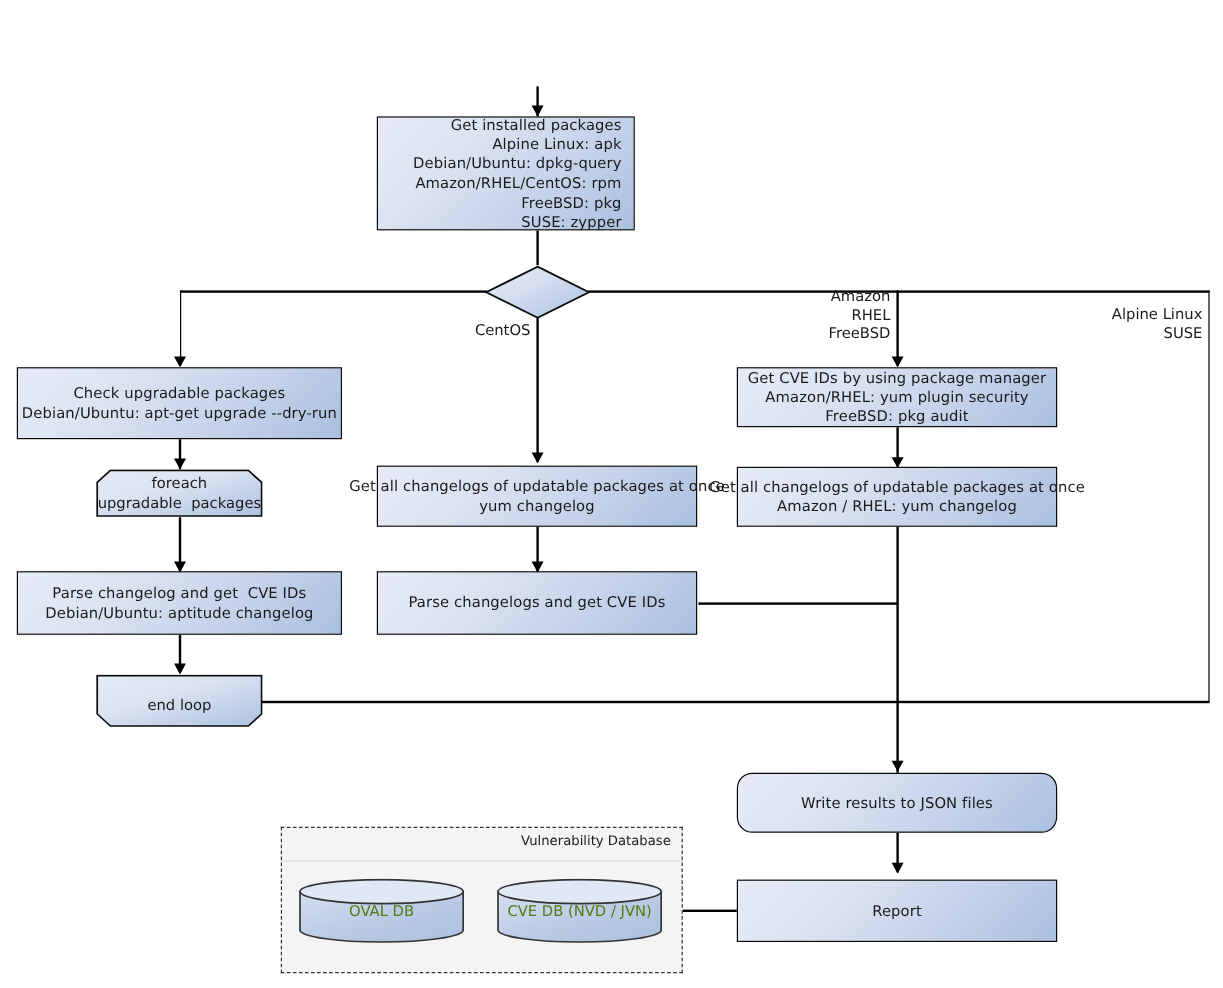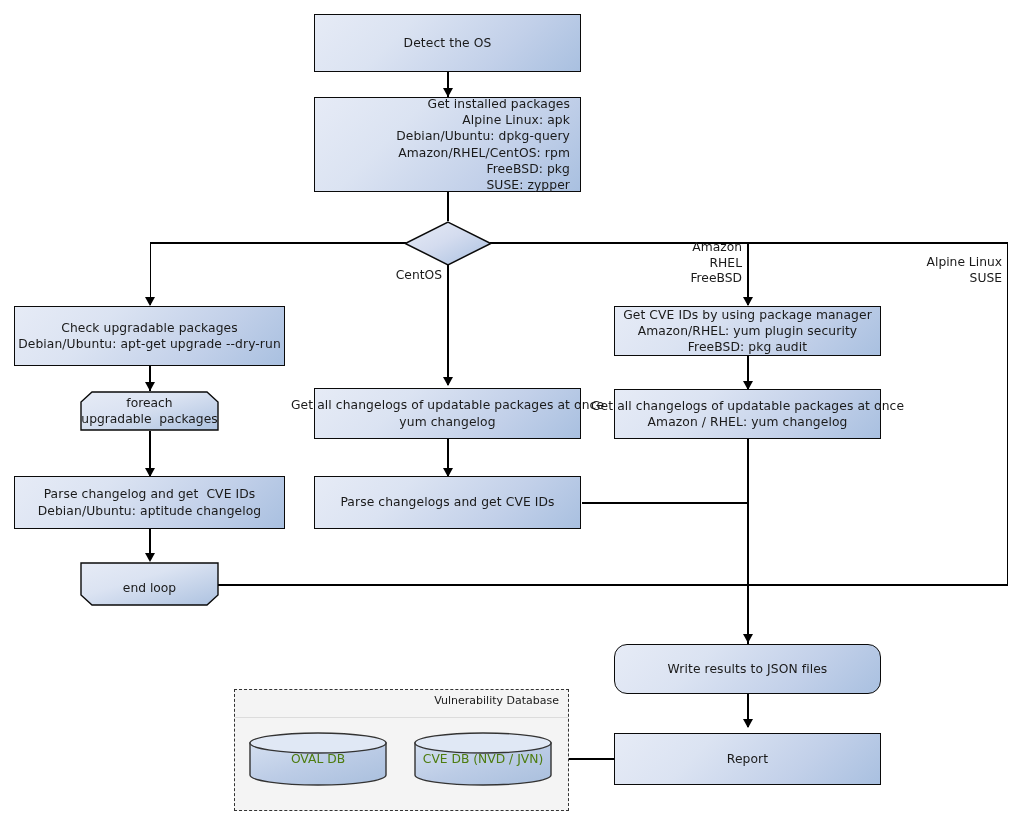--- a/index.html
+++ b/index.html
@@ -178,25 +178,22 @@
   <div class="ln v" style="left:747.3px; top:439px; height:205px;"></div>
   <div class="arrow" style="left:742.5px; top:634px;"></div>
 
   <div class="ln h" style="left:218px; top:584.3px; width:790px;"></div>
 
   <div class="ln v" style="left:747.3px; top:694px; height:33px;"></div>
   <div class="arrow" style="left:742.5px; top:719px;"></div>
 
   <div class="ln h" style="left:569px; top:758.3px; width:45px;"></div>
 
-  <div class="node" style="left:314px; top:14px; width:267px; height:58px;">
-    <span class="txt">Detect the OS</span>
-  </div>
-
-  <div class="node ralign" style="left:314px; top:97px; width:267px; height:95px; justify-content:flex-end; padding-right:10px;">
+
+  <div class="node ralign" style="left:314px; top:97px; width:215px; height:95px; justify-content:flex-end; padding-right:10px;">
     <span class="txt">Get installed packages
 Alpine Linux: apk
 Debian/Ubuntu: dpkg-query
 Amazon/RHEL/CentOS: rpm
 FreeBSD: pkg
 SUSE: zypper</span>
   </div>
 
   <div class="diamond" style="left:404px; top:221px; width:88px; height:45px;">
     <svg width="88" height="45" viewBox="0 0 88 45">

